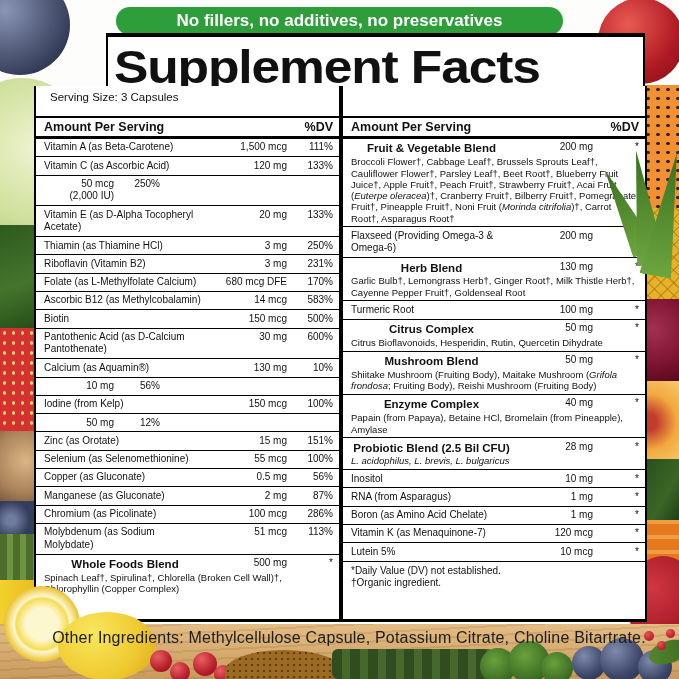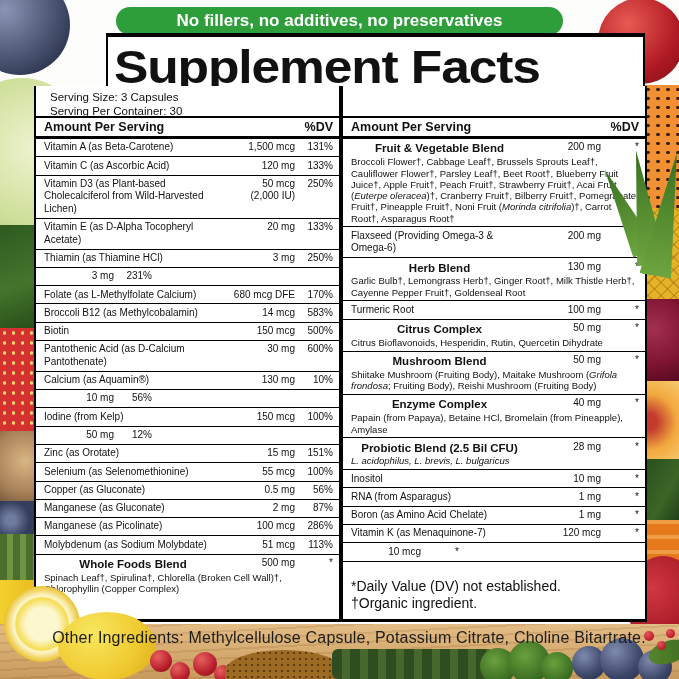--- a/index.html
+++ b/index.html
@@ -69,28 +69,28 @@
     position:absolute;top:86px;height:533px;overflow:hidden;display:flex;flex-direction:column;}
   .leftbox{left:34px;width:303px;}
   .rightbox{left:341px;width:302px;}
   .servingarea{padding:4px 0 8px 14px;font-size:11.5px;line-height:1.25;height:30px;box-sizing:border-box;}
   .spacer{height:30px;}
   .thead{display:flex;border-top:2px solid #000;border-bottom:3px solid #000;
     font-weight:700;font-size:12.5px;padding:2px 6px 2px 8px;}
   .thead .h1{flex:1;} .thead .h2{width:40px;text-align:right;}
   .nrow{border-top:1px solid #000;padding:2.4px 6px 2.4px 8px;font-size:10px;line-height:1.25;}
   .nrow:first-of-type{border-top:none;}
-  .rline{display:flex;align-items:flex-start;}
+  .rline{display:flex;align-items:flex-start;gap:8px;}
   .nm{flex:1;padding-right:3px;}
   .blend .nm{font-weight:700;font-size:11.5px;text-align:center;}
   .amt{width:70px;text-align:right;white-space:pre-line;}
   .dv{width:38px;text-align:right;}
   .sub{font-size:9.5px;line-height:1.19;padding-top:.5px;}
   .it{font-style:italic;}
-  .fnotes{border-top:1px solid #000;padding:16px 6px 2px 8px;font-size:14px;line-height:1.25;}
+  .fnotes{border-top:1px solid #000;padding:3px 6px 2px 8px;font-size:10px;line-height:1.25;}
   .otheringr{left:34px;top:629px;width:630px;text-align:center;z-index:4;
     font-size:16px;color:#1c1c1a;letter-spacing:.2px;}
 </style>
 </head>
 <body>
 
 <div>
   <div class="abs z1 circ blueberry-tl"></div>
   <div class="abs z1 circ cabbage"></div>
   <div class="abs z1 circ cherry-tr"></div>
@@ -135,44 +135,42 @@
   <span>No fillers, no additives, no preservatives</span>
 </div>
 
 <div class="abs titlebox">
   <div class="title">Supplement Facts</div>
 </div>
 
 <div class="colbox leftbox">
   <div class="servingarea">
     <div>Serving Size: 3 Capsules</div>
-    <div>Serving Per Container: 30</div>
   </div>
   <div class="thead">
     <span class="h1">Amount Per Serving</span>
     <span class="h2">%DV</span>
   </div>
   <div id="leftRows">
       <div class="nrow">
         <div class="rline">
           <span class="nm">Vitamin A (as Beta-Carotene)</span>
           <span class="amt">1,500 mcg</span>
-          <span class="dv">131%</span>
+          <span class="dv">111%</span>
         </div>
       </div>
       <div class="nrow">
         <div class="rline">
           <span class="nm">Vitamin C (as Ascorbic Acid)</span>
           <span class="amt">120 mg</span>
           <span class="dv">133%</span>
         </div>
       </div>
       <div class="nrow">
         <div class="rline">
-          <span class="nm">Vitamin D3 (as Plant-based Cholecalciferol from Wild-Harvested Lichen)</span>
           <span class="amt">50 mcg
 (2,000 IU)</span>
           <span class="dv">250%</span>
         </div>
       </div>
       <div class="nrow">
         <div class="rline">
           <span class="nm">Vitamin E (as D-Alpha Tocopheryl Acetate)</span>
           <span class="amt">20 mg</span>
           <span class="dv">133%</span>
@@ -180,34 +178,35 @@
       </div>
       <div class="nrow">
         <div class="rline">
           <span class="nm">Thiamin (as Thiamine HCl)</span>
           <span class="amt">3 mg</span>
           <span class="dv">250%</span>
         </div>
       </div>
       <div class="nrow">
         <div class="rline">
+          <span class="nm">Riboflavin (Vitamin B2)</span>
           <span class="amt">3 mg</span>
           <span class="dv">231%</span>
         </div>
       </div>
       <div class="nrow">
         <div class="rline">
           <span class="nm">Folate (as L-Methylfolate Calcium)</span>
           <span class="amt">680 mcg DFE</span>
           <span class="dv">170%</span>
         </div>
       </div>
       <div class="nrow">
         <div class="rline">
-          <span class="nm">Broccoli B12 (as Methylcobalamin)</span>
+          <span class="nm">Ascorbic B12 (as Methylcobalamin)</span>
           <span class="amt">14 mcg</span>
           <span class="dv">583%</span>
         </div>
       </div>
       <div class="nrow">
         <div class="rline">
           <span class="nm">Biotin</span>
           <span class="amt">150 mcg</span>
           <span class="dv">500%</span>
         </div>
@@ -268,21 +267,21 @@
       </div>
       <div class="nrow">
         <div class="rline">
           <span class="nm">Manganese (as Gluconate)</span>
           <span class="amt">2 mg</span>
           <span class="dv">87%</span>
         </div>
       </div>
       <div class="nrow">
         <div class="rline">
-          <span class="nm">Manganese (as Picolinate)</span>
+          <span class="nm">Chromium (as Picolinate)</span>
           <span class="amt">100 mcg</span>
           <span class="dv">286%</span>
         </div>
       </div>
       <div class="nrow">
         <div class="rline">
           <span class="nm">Molybdenum (as Sodium Molybdate)</span>
           <span class="amt">51 mcg</span>
           <span class="dv">113%</span>
         </div>
@@ -390,20 +389,21 @@
       </div>
       <div class="nrow">
         <div class="rline">
           <span class="nm">Vitamin K (as Menaquinone-7)</span>
           <span class="amt">120 mcg</span>
           <span class="dv">*</span>
         </div>
       </div>
       <div class="nrow">
         <div class="rline">
+          <span class="nm">Lutein 5%</span>
           <span class="amt">10 mcg</span>
           <span class="dv">*</span>
         </div>
       </div>
     </div>
   <div class="fnotes">
     <div>*Daily Value (DV) not established.</div>
     <div>†Organic ingredient.</div>
   </div>
 </div>

